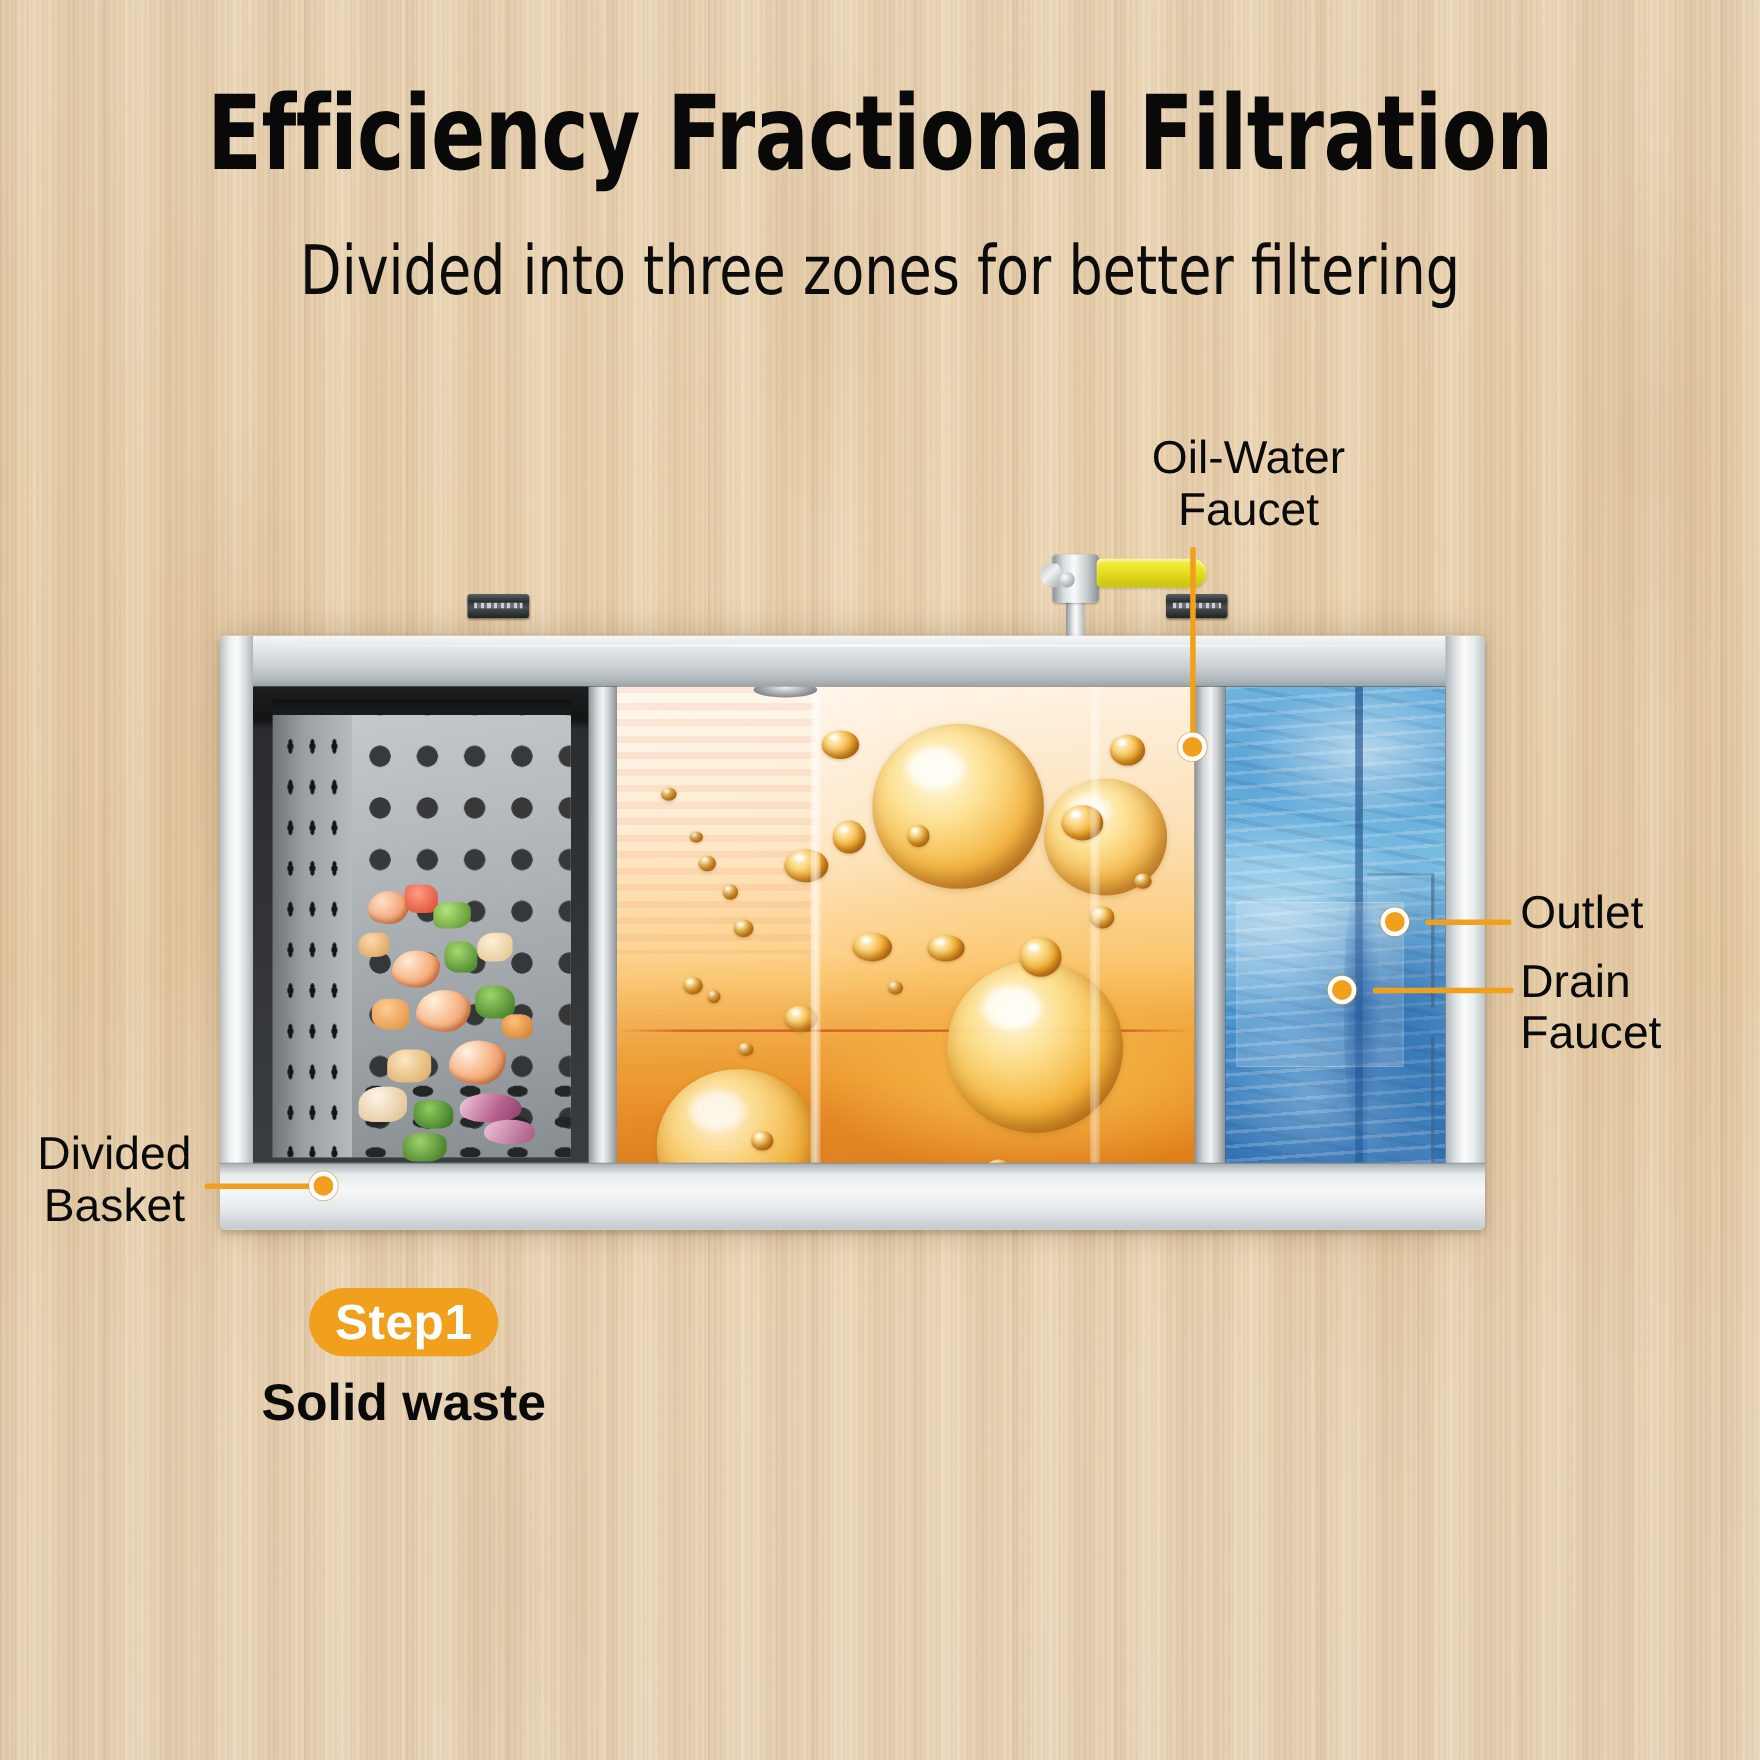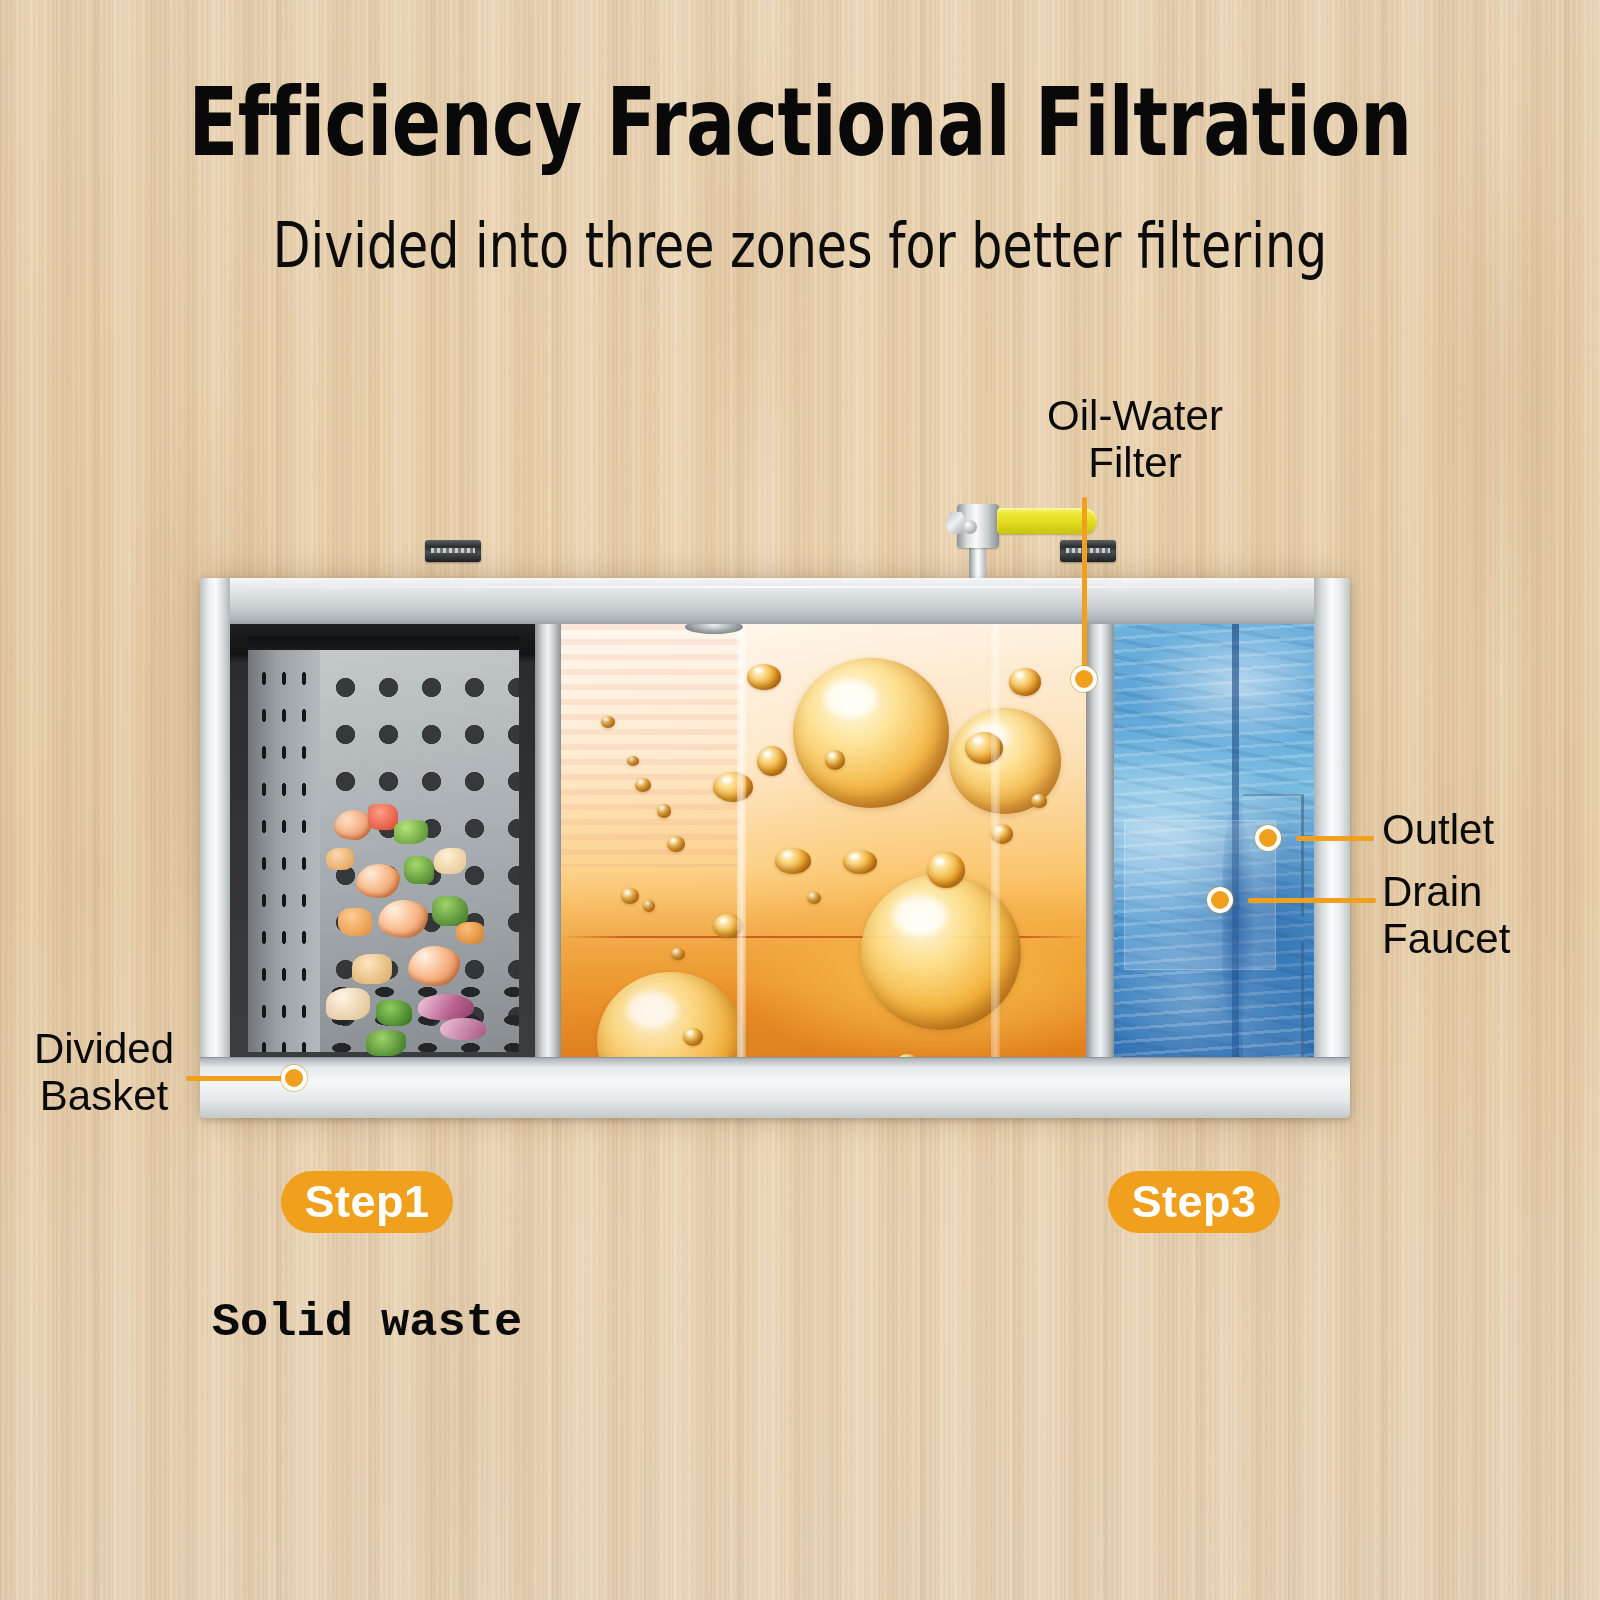--- a/index.html
+++ b/index.html
@@ -504,37 +504,36 @@
           <div class="outlet-plate2"></div>
         </div>
 
       </div>
 
       <div class="rim-bottom"></div>
     </div>
   </div>
 
   <div class="callout-text" style="left:985px;top:392px;width:300px;text-align:center;">Oil-Water
-Filter</div>
+Faucet</div>
   <div class="lead-v" style="left:1082px;top:497px;height:182px;"></div>
   <div class="dot" style="left:1071px;top:666px;"></div>
 
   <div class="callout-text" style="left:1382px;top:806px;width:220px;text-align:left;">Outlet</div>
   <div class="lead-h" style="left:1296px;top:836px;width:78px;"></div>
   <div class="dot" style="left:1255px;top:825px;"></div>
 
   <div class="callout-text" style="left:1382px;top:868px;width:220px;text-align:left;">Drain
 Faucet</div>
   <div class="lead-h" style="left:1248px;top:898px;width:128px;"></div>
   <div class="dot" style="left:1207px;top:887px;"></div>
 
   <div class="callout-text" style="left:14px;top:1025px;width:180px;text-align:center;">Divided
 Basket</div>
   <div class="lead-h" style="left:186px;top:1076px;width:114px;"></div>
   <div class="dot" style="left:281px;top:1065px;"></div>
 
   <div class="step-badge" style="left:281px;top:1171px;text-align:right;">Step1</div>
-  <div class="step-label" style="left:187px;top:1296px;width:360px;font-family:Liberation Mono, monospace;">Solid waste</div>
-
-
-  <div class="step-badge" style="left:1108px;top:1171px;">Step3</div>
+  <div class="step-label" style="left:187px;top:1248px;width:360px;">Solid waste</div>
+
+
 
 </div>
 
 </body></html>

